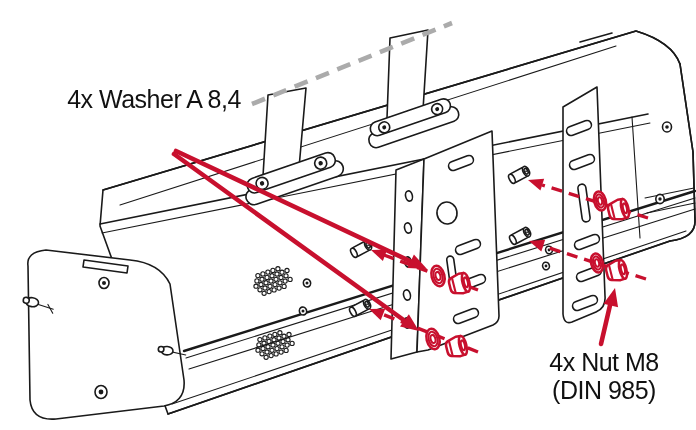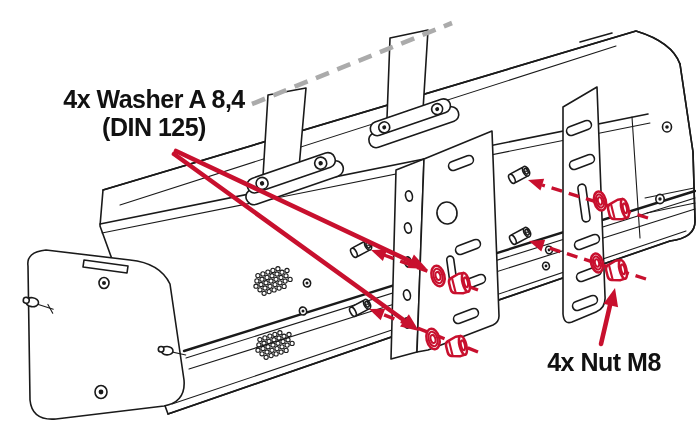--- a/index.html
+++ b/index.html
@@ -13,21 +13,21 @@
   .groove{fill:none;stroke:var(--line);stroke-width:2.4;stroke-linecap:round;}
   .dot{fill:var(--line);stroke:none;}
   .vent{fill:none;stroke:var(--line);stroke-width:1.1;}
   .cut{fill:none;stroke:var(--gray);stroke-width:4.6;stroke-dasharray:14 9;stroke-linecap:butt;}
   .rdash{fill:none;stroke:var(--red);stroke-width:3.4;stroke-dasharray:11 7;stroke-linecap:butt;}
   .rline{fill:none;stroke:var(--red);stroke-width:4.6;stroke-linecap:round;}
   .rhead{fill:var(--red);stroke:none;}
   .rfw{fill:#ffffff;stroke:var(--red);stroke-width:2.5;stroke-linejoin:round;}
   .rfw2{fill:none;stroke:var(--red);stroke-width:2.1;}
   .label{position:absolute;transform:translateX(-50%);text-align:center;
-         font-weight:700;font-size:25px;line-height:1.1;letter-spacing:-0.5px;
+         font-weight:400;font-size:25px;line-height:1.1;letter-spacing:-0.5px;
          color:var(--labeltext,#111);white-space:nowrap;}
 </style>
 </head>
 <body>
 
 <div id="stage" style="--line: #1a1a1a; --red: #c8102e; --gray: #ababab; --labeltext: #111111; --bg: #ffffff;">
 <svg width="696" height="430" viewBox="0 0 696 430">
 
   <g>
     <path class="fw" d="M103,190 L636,31 Q672,42 680,64 L693,152 L695,220 Q696,238 670,241 L168,414 L100,226 Z" stroke="none"></path>
@@ -312,18 +312,18 @@
   <g transform="translate(620,270) rotate(-14)">
     <path class="rfw" d="M-11,-7.5 L-2,-10 L3,-9.5 L3,9.5 L-2,10 L-11,7.5 Q-13.5,6.5 -13.5,3 L-13.5,-3 Q-13.5,-6.5 -11,-7.5 Z"></path>
     <path class="rfw2" d="M-9.5,-8 L-9.5,8"></path>
     <ellipse class="rfw" cx="3" rx="3.4" ry="9.6"></ellipse>
         <ellipse class="rfw2" cx="3" rx="1.9" ry="5"></ellipse>
   </g>
 </svg>
 
 <div class="label" style="left:154px;top:86px;">
   <div>4x Washer A 8,4</div>
-  <div>(DIN 125)</div>
 </div>
 <div class="label" style="left:604px;top:349px;text-align:center;">
   <div>4x Nut M8</div>
+  <div>(DIN 985)</div>
 </div>
 </div>
 
 </body></html>

